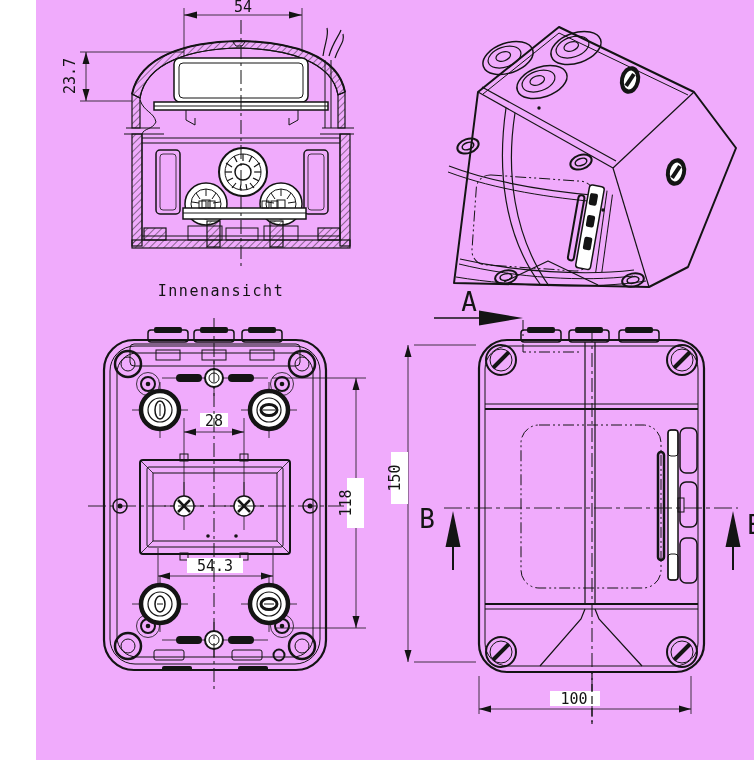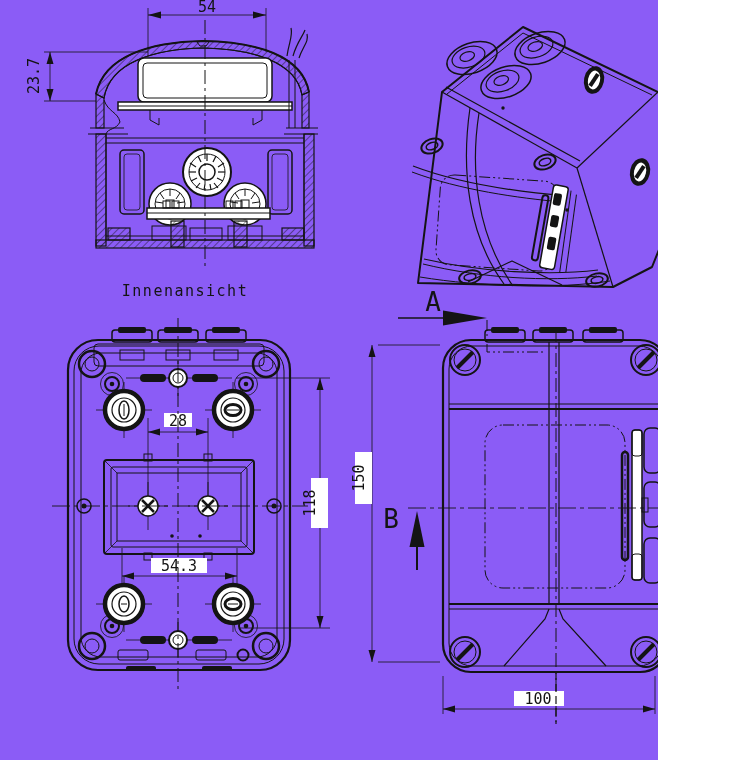--- a/index.html
+++ b/index.html
@@ -1,16 +1,16 @@
 <!DOCTYPE html>
 <html><head>
 <meta charset="utf-8">
 <style>
   html,body{margin:0;padding:0;background:#ffffff;}
-  .canvas{width:658px;height:760px;background:#8b5cf6;position:relative;overflow:hidden;}
+  .canvas{width:718px;height:760px;background:#f0abfc;position:relative;overflow:hidden;margin-left:36px;}
   svg{display:block;}
   .s08{stroke:#141414;stroke-width:.8;fill:none}
   .s1{stroke:#141414;stroke-width:1;fill:none}
   .s12{stroke:#141414;stroke-width:1.2;fill:none}
   .s15{stroke:#141414;stroke-width:1.5;fill:none}
   .s2{stroke:#141414;stroke-width:2;fill:none}
   .s22{stroke:#141414;stroke-width:2.2;fill:none}
   .s25{stroke:#141414;stroke-width:2.5;fill:none}
   .s45{stroke:#141414;stroke-width:4.5;fill:none}
   .fillb{fill:#141414;stroke:none}

